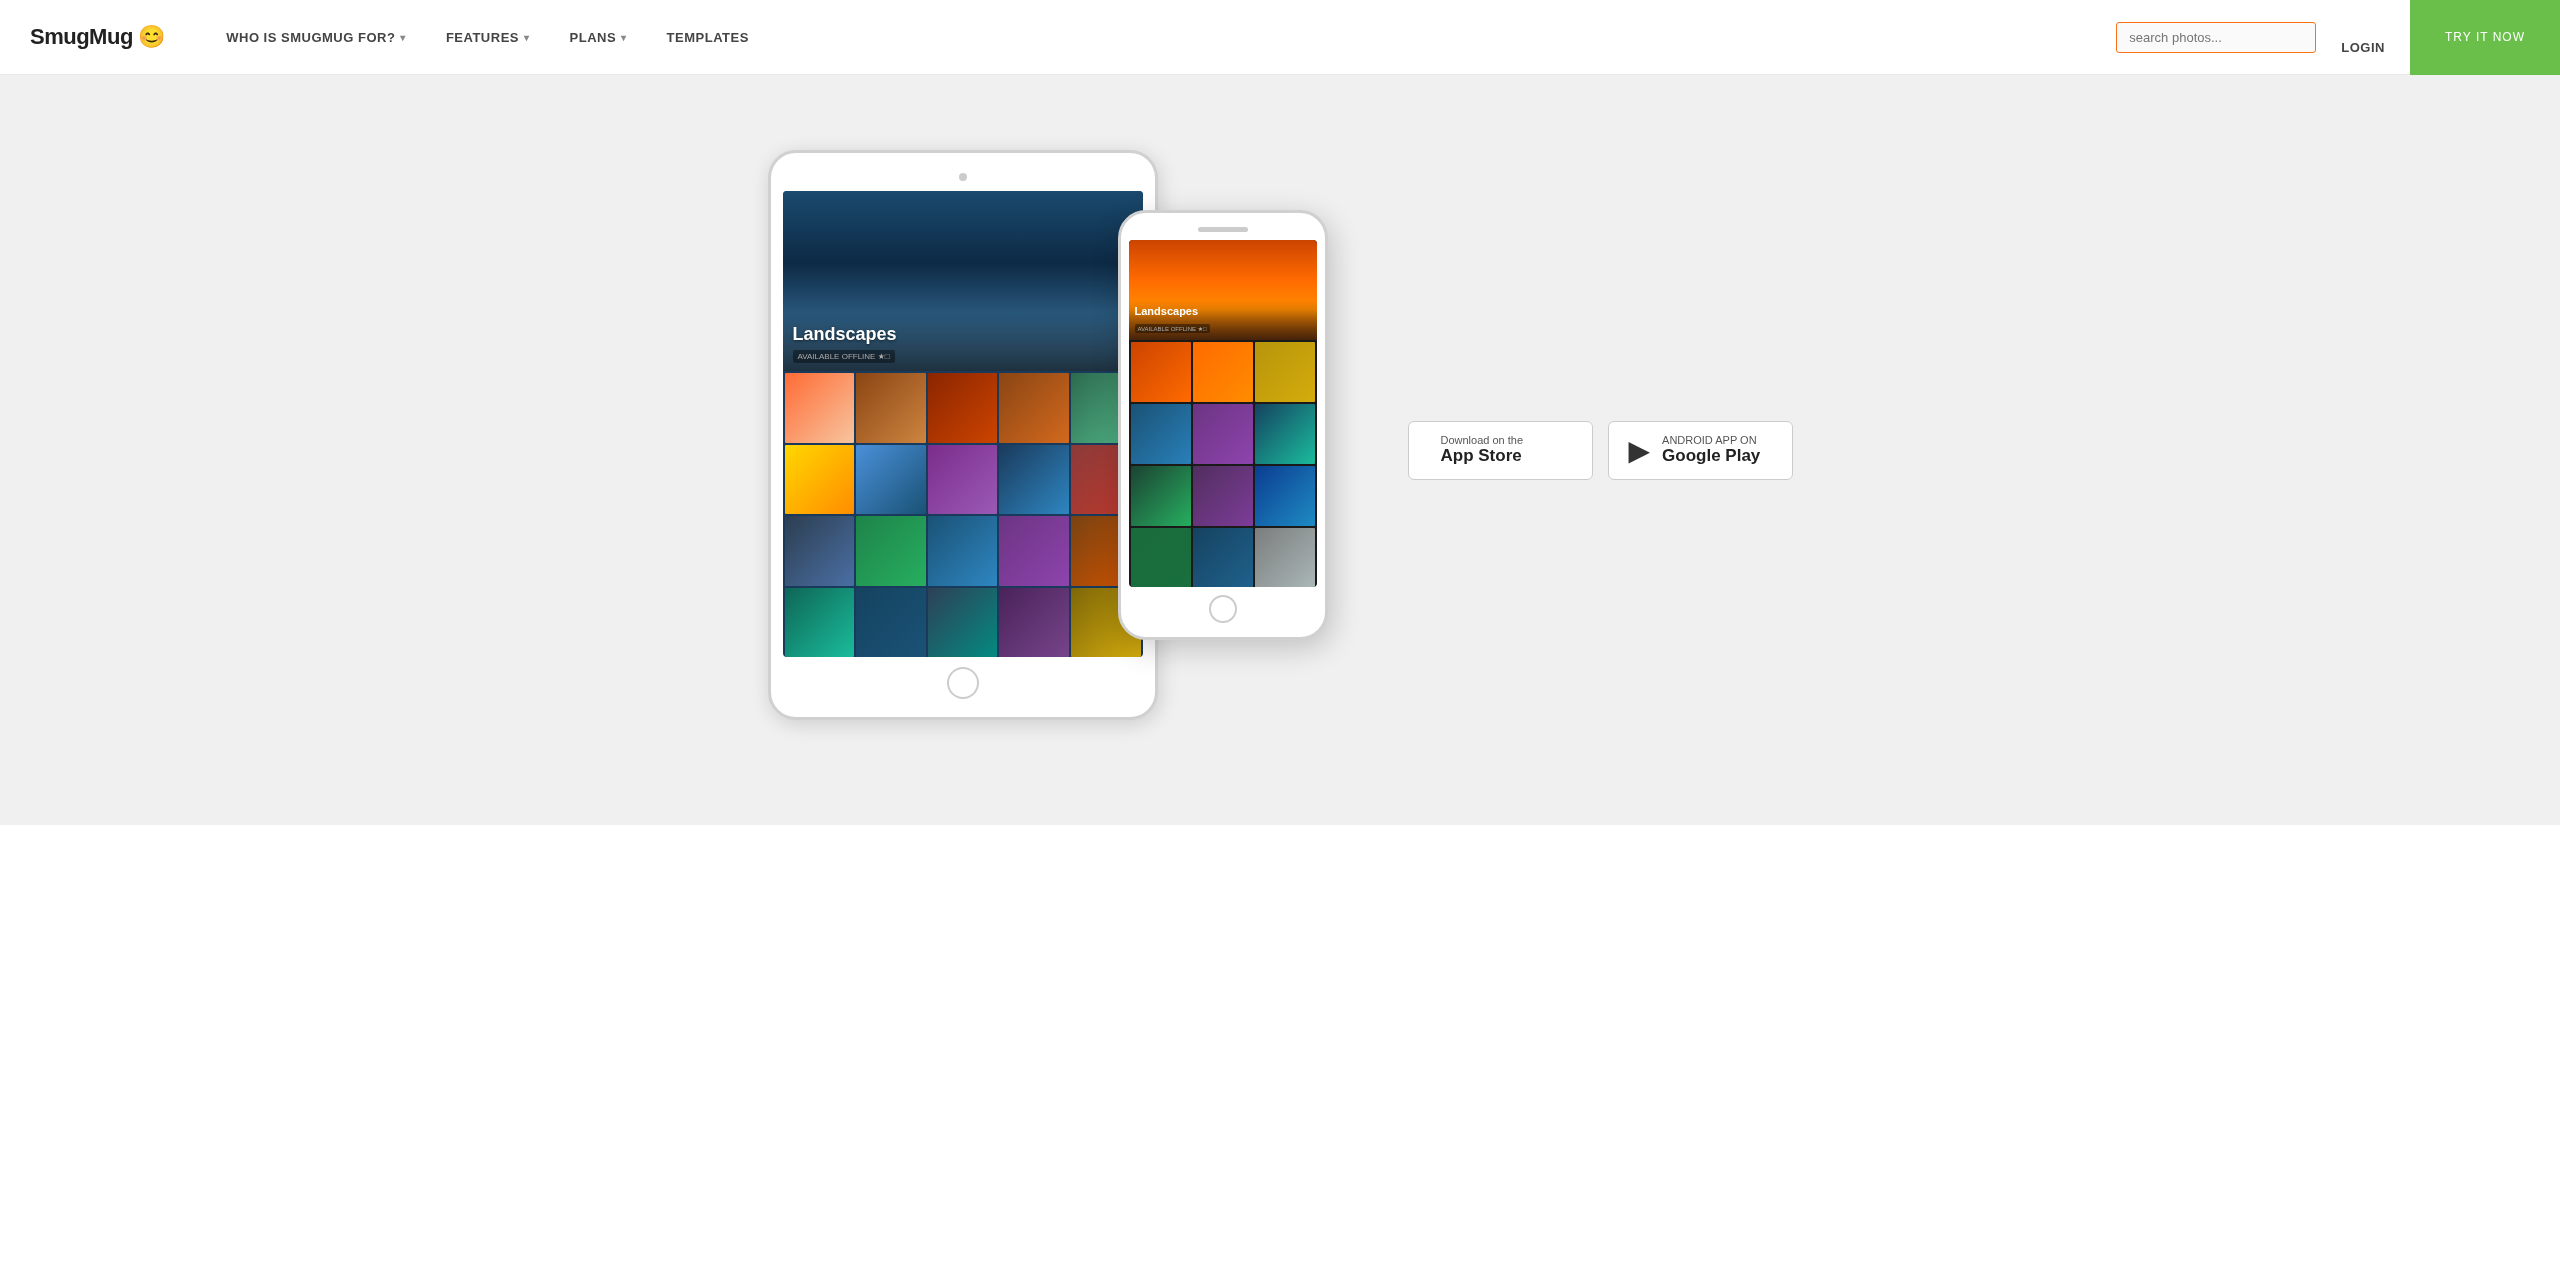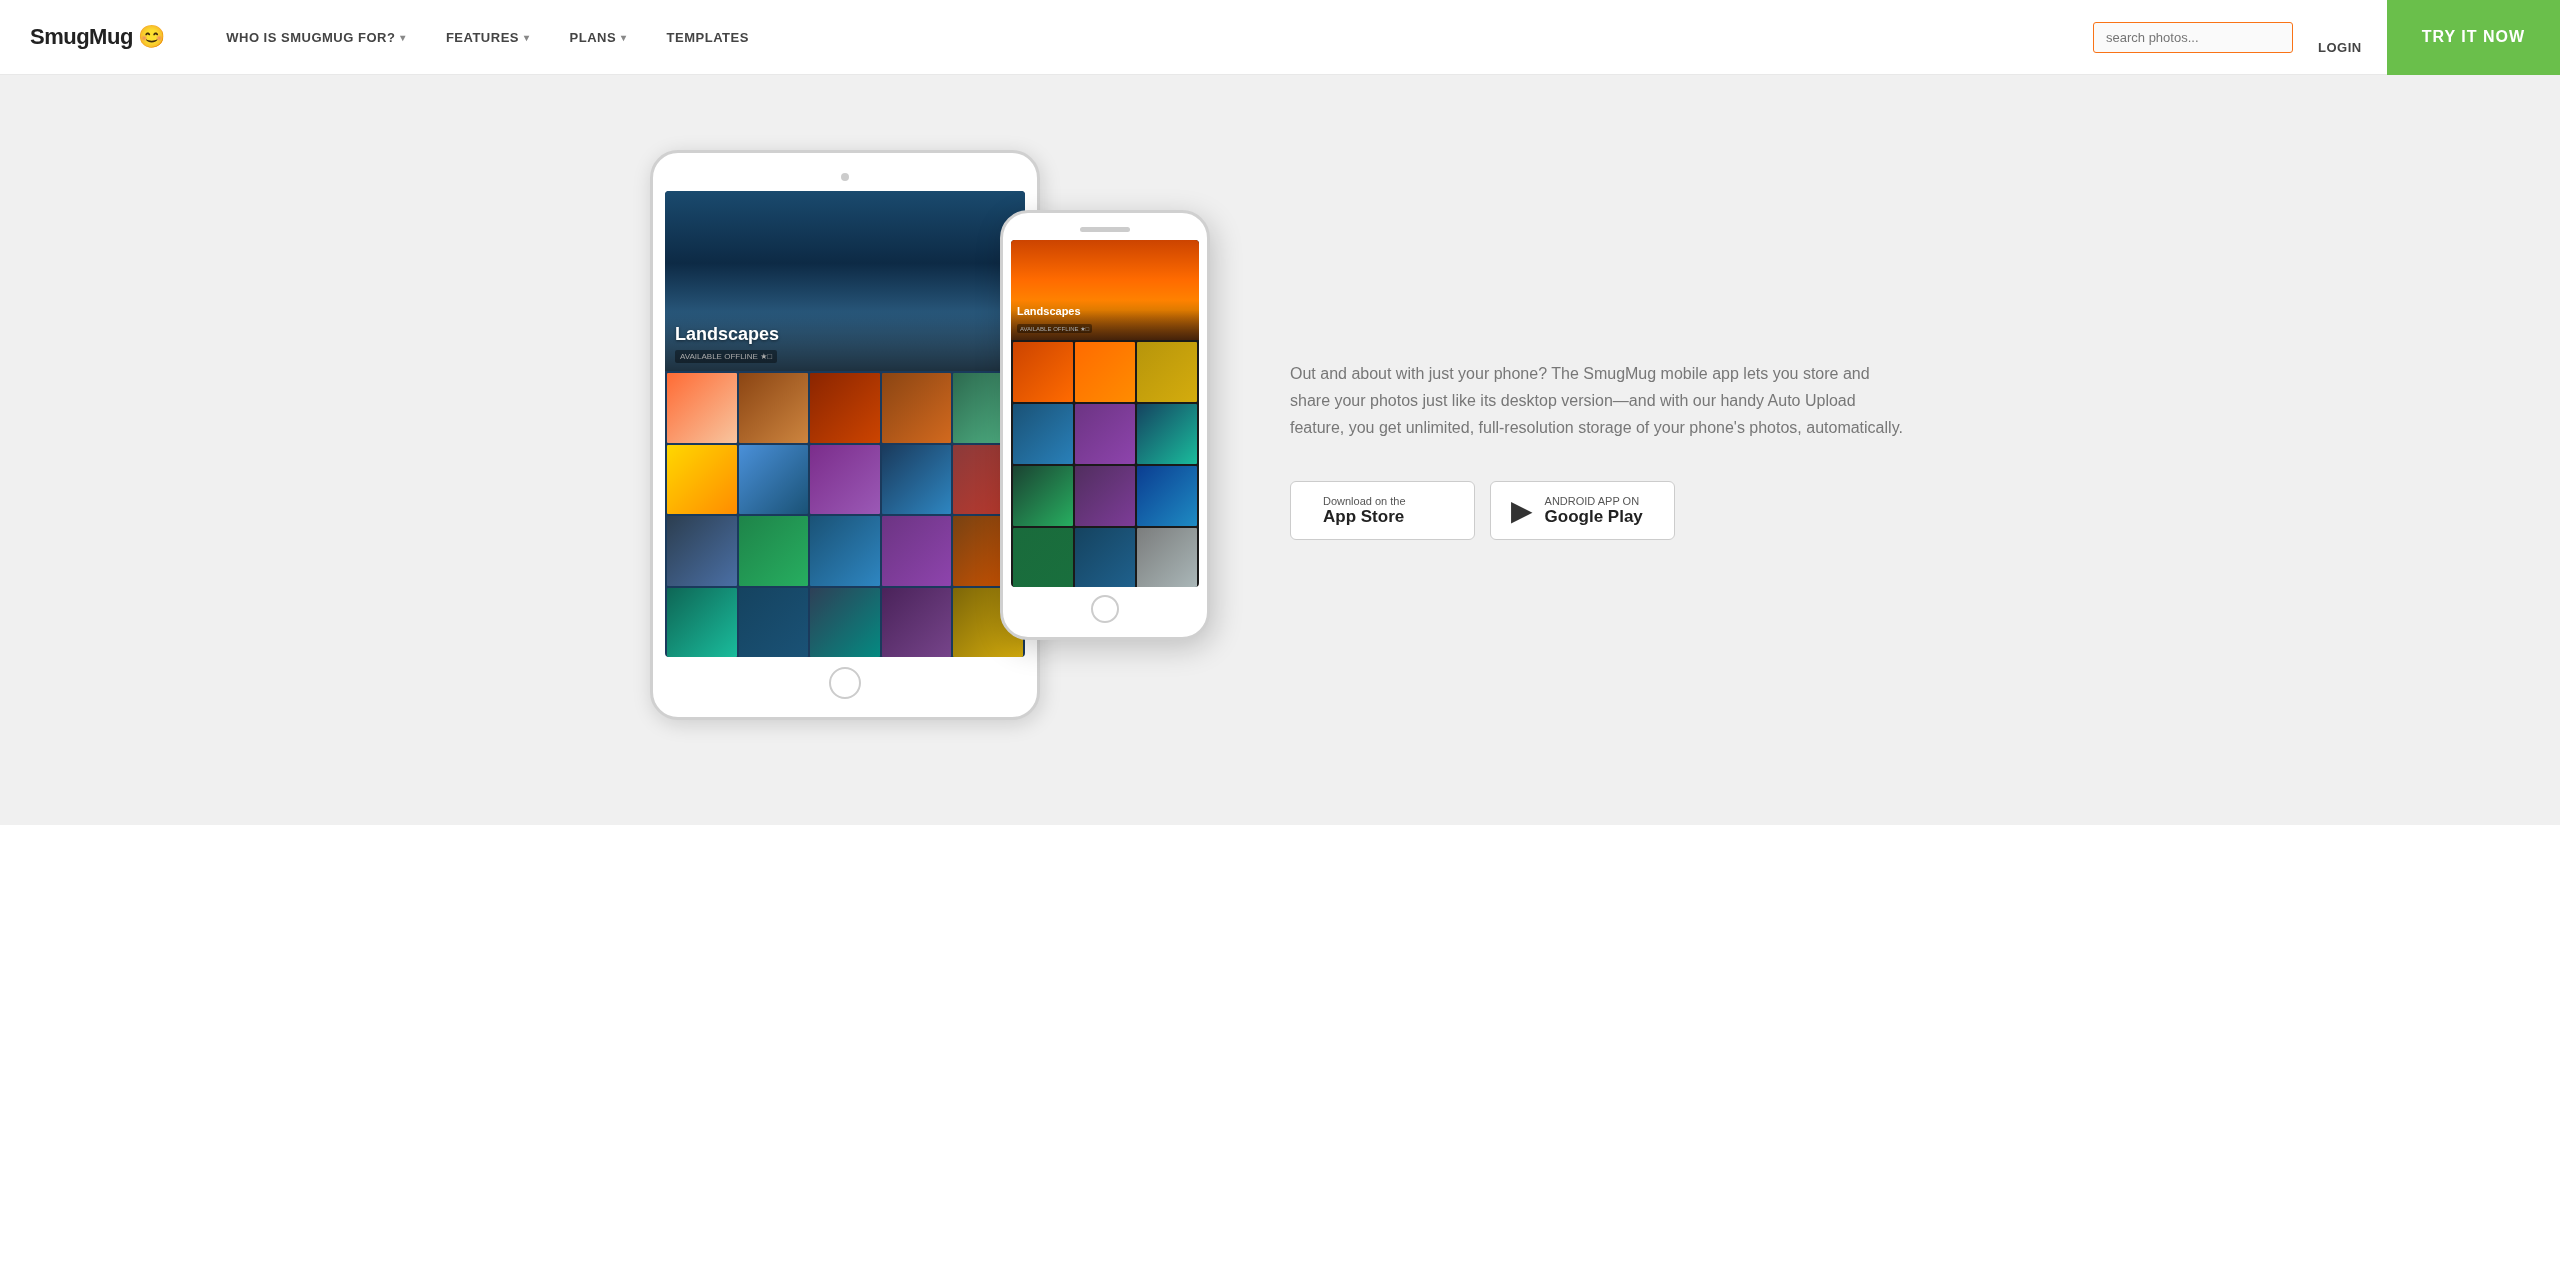--- a/index.html
+++ b/index.html
@@ -78,22 +78,22 @@
       color: #444;
       letter-spacing: 0.5px;
       text-transform: uppercase;
       cursor: pointer;
       padding: 0 10px;
       margin-top: 20px;
     }
     .try-btn {
       background: #6abf4b;
       color: #fff;
-      font-size: 16px;
-      font-weight: 700;
+      font-size: 12px;
+      font-weight: 400;
       letter-spacing: 1px;
       text-transform: uppercase;
       padding: 0 35px;
       height: 75px;
       display: flex;
       align-items: center;
       cursor: pointer;
       border: none;
       margin-right: -30px;
       white-space: nowrap;
@@ -454,21 +454,20 @@
           <div class="photo-cell ppc12"></div>
 
         </div>
       </div>
       <div class="phone-home-btn"></div>
     </div>
 
   </div>
 
   <div class="hero-content">
-    <p class="hero-description">Out and about with just your phone? The SmugMug mobile app lets you store and share your photos just like its desktop version—and with our handy Auto Upload feature, you get unlimited, full-resolution storage of your phone's photos, automatically.</p>
     <div class="app-buttons">
 
       <a class="app-btn" href="#">
         <span class="app-btn-icon"></span>
         <div class="app-btn-text">
           <span class="app-btn-sub">Download on the</span>
           <span class="app-btn-main">App Store</span>
         </div>
       </a>
 

